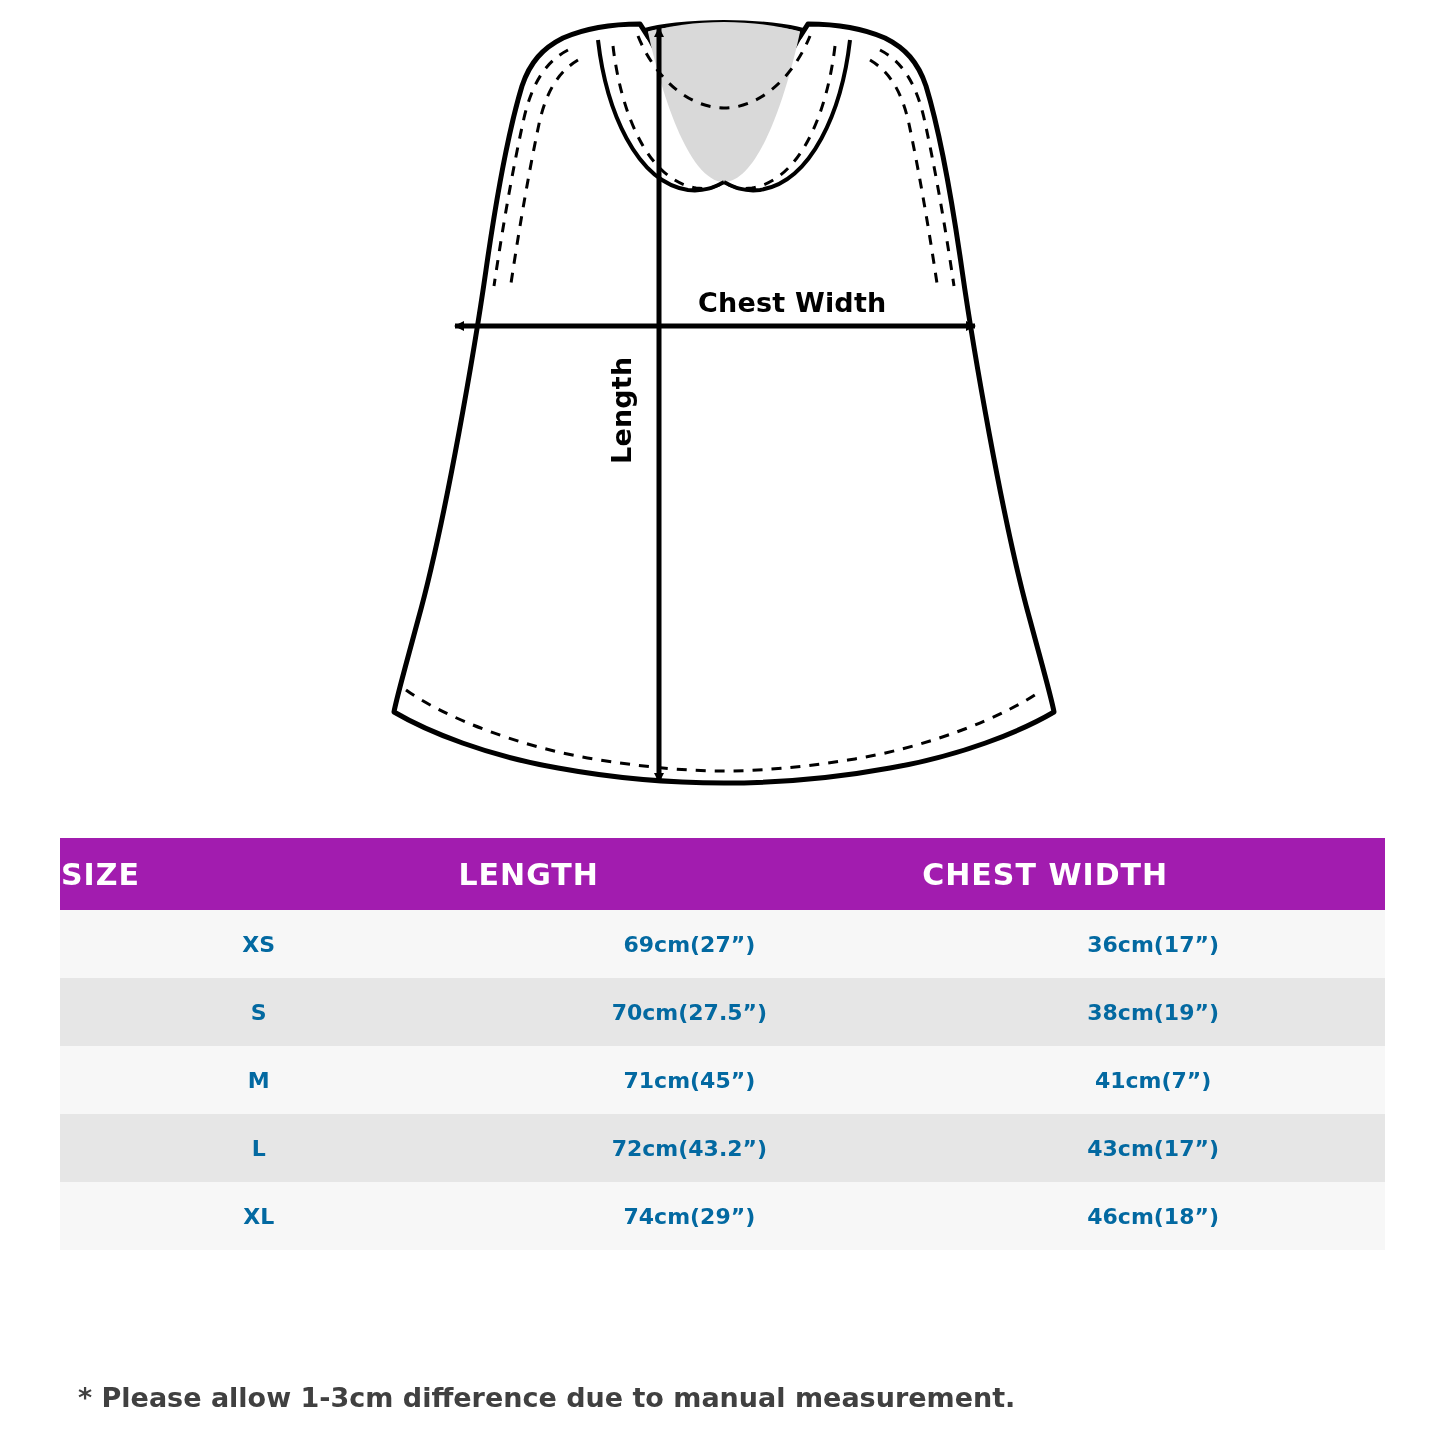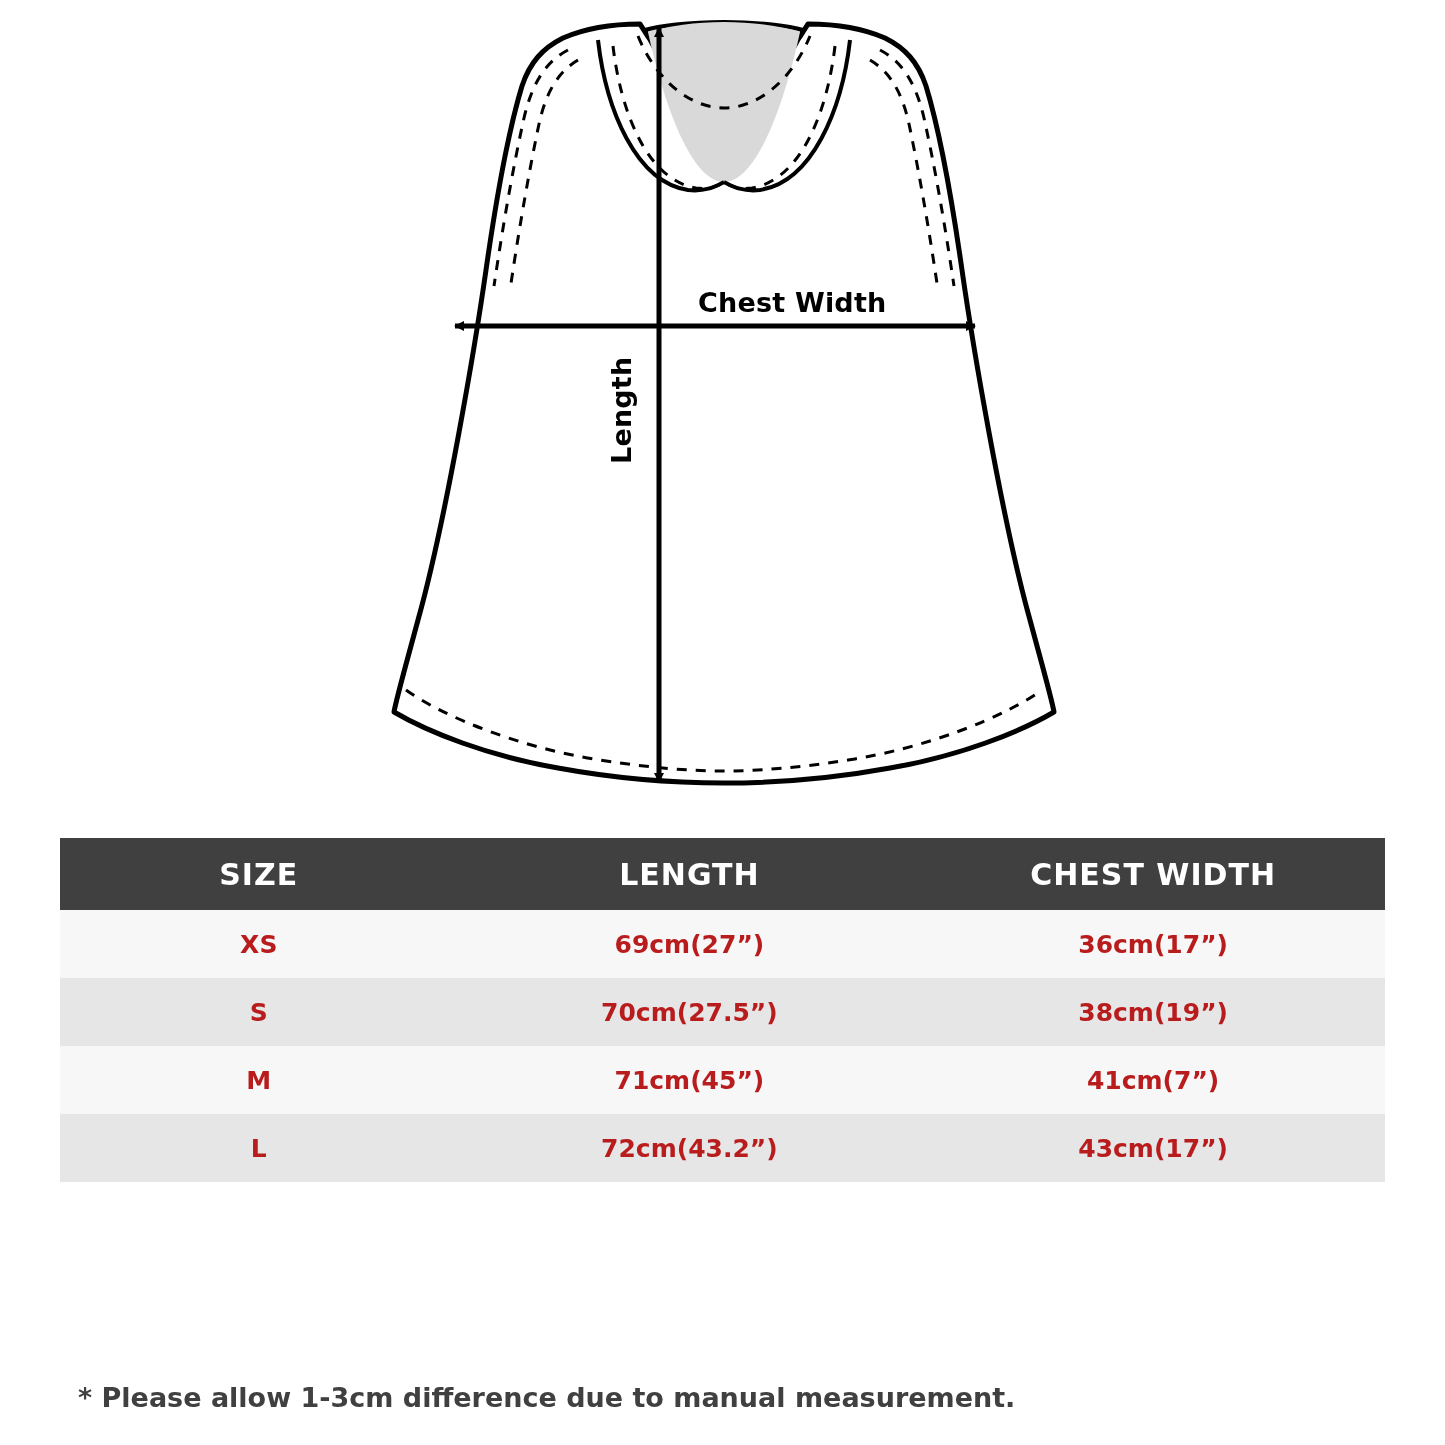--- a/index.html
+++ b/index.html
@@ -58,36 +58,36 @@
     top: 838px;
     width: 1325px;
   }
   table.size-table {
     width: 100%;
     border-collapse: collapse;
     table-layout: fixed;
     font-family: "DejaVu Sans", sans-serif;
   }
   table.size-table thead th {
-    background: #404040;
+    background: #a21caf;
     color: #ffffff;
     font-weight: bold;
     font-size: 30px;
     letter-spacing: 1px;
     height: 72px;
-    text-align: center;
+    text-align: left;
     vertical-align: middle;
   }
   table.size-table tbody td {
     height: 68px;
     text-align: center;
     vertical-align: middle;
-    font-size: 25px;
-    font-weight: bold;
-    color: #b91c1c;
+    font-size: 22px;
+    font-weight: bold;
+    color: #0369a1;
   }
   table.size-table tbody tr:nth-child(odd) td { background: #f7f7f7; }
   table.size-table tbody tr:nth-child(even) td { background: #e6e6e6; }
 
   .col-size { width: 30%; }
   .col-length { width: 35%; }
   .col-chest { width: 35%; }
 
   #footnote {
     position: absolute;
@@ -221,17 +221,22 @@
       <tr>
         <td>M</td>
         <td>71cm(45”)</td>
         <td>41cm(7”)</td>
       </tr>
       <tr>
         <td>L</td>
         <td>72cm(43.2”)</td>
         <td>43cm(17”)</td>
       </tr>
+      <tr>
+        <td>XL</td>
+        <td>74cm(29”)</td>
+        <td>46cm(18”)</td>
+      </tr>
     </tbody>
   </table>
 </div>
 
 <div id="footnote">* Please allow 1-3cm difference due to manual measurement.</div>
 
 </body></html>

